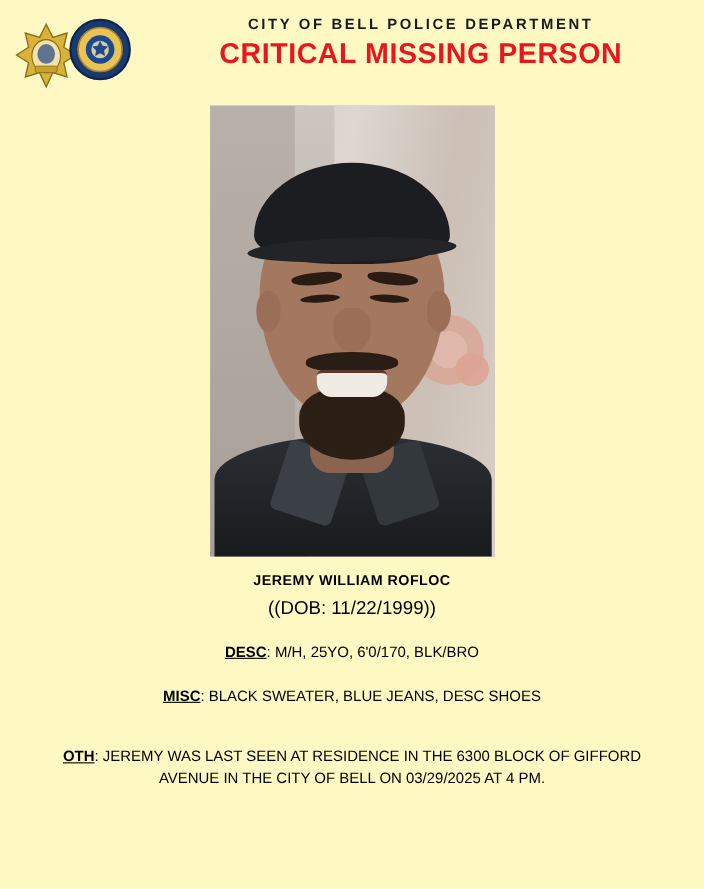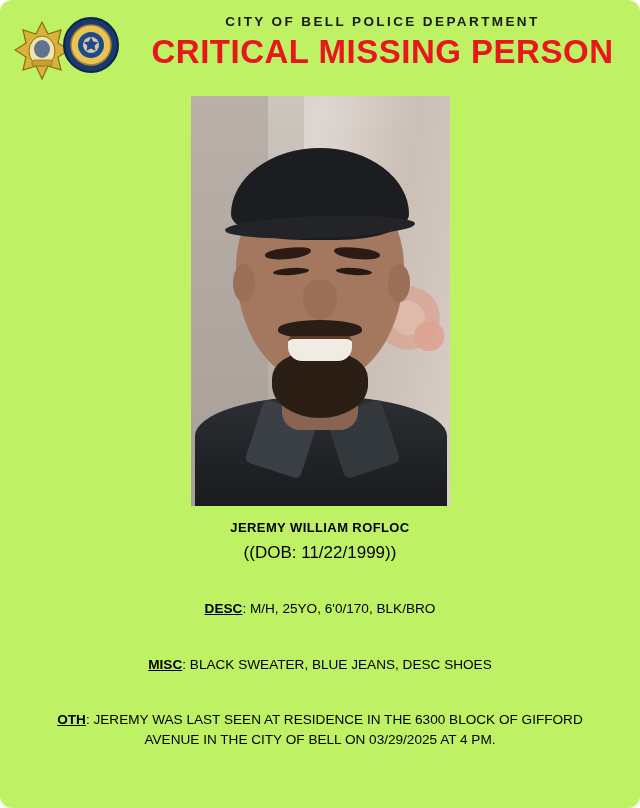--- a/index.html
+++ b/index.html
@@ -13,22 +13,21 @@
     font-family: "Liberation Sans", sans-serif;
     color: #000000;
     overflow: hidden;
     position: relative;
   }
 
   .page {
     width: 640px;
     height: 808px;
     position: relative;
-    background: #bef264;
-    border-radius: 12px;
+    background: #fef9c3;
   }
 
   
   .header {
     position: relative;
     height: 90px;
   }
 
   .badges {
     position: absolute;
@@ -62,21 +61,21 @@
 
   .dept-line {
     font-size: 13.5px;
     font-weight: bold;
     letter-spacing: 2.4px;
     color: #1a1a1a;
     white-space: nowrap;
   }
 
   .critical-line {
-    font-size: 33px;
+    font-size: 26px;
     font-weight: bold;
     color: #e8161d;
     letter-spacing: 0.5px;
     margin-top: 4px;
     white-space: nowrap;
   }
 
   
   .photo-wrap {
     margin: 6px auto 0 auto;
@@ -318,21 +317,21 @@
     font-size: 13px;
     font-weight: bold;
     letter-spacing: 0.4px;
   }
   .dob {
     font-size: 17px;
     margin-top: 8px;
   }
   .line {
     font-size: 13.6px;
-    margin-top: 36px;
+    margin-top: 20px;
     line-height: 1.45;
   }
   .line .lbl {
     text-decoration: underline;
     font-weight: bold;
   }
   .line.oth {
     margin-top: 36px;
     padding: 0 14px;
   }

